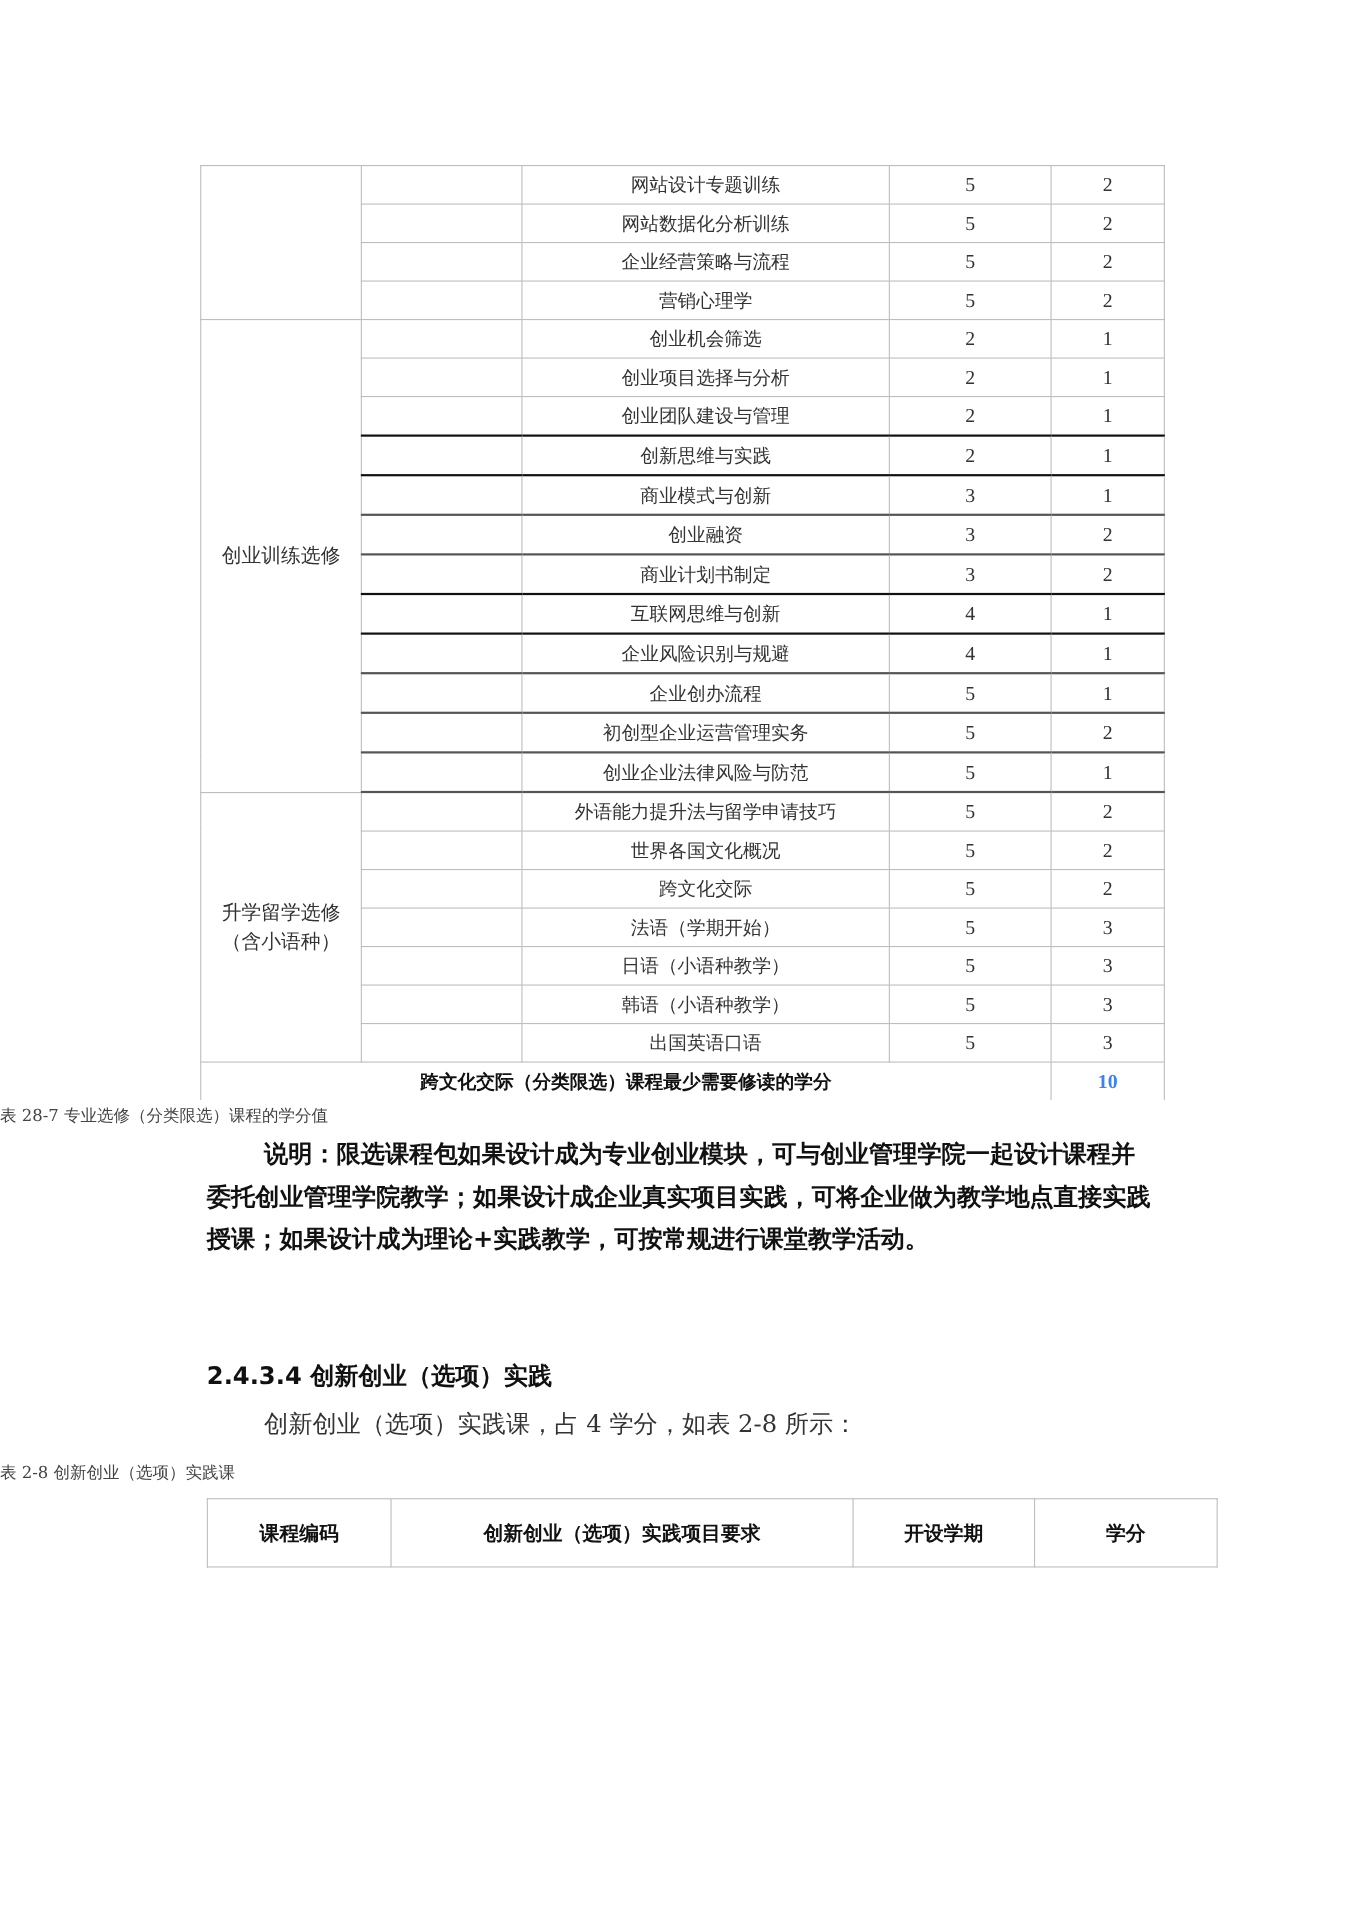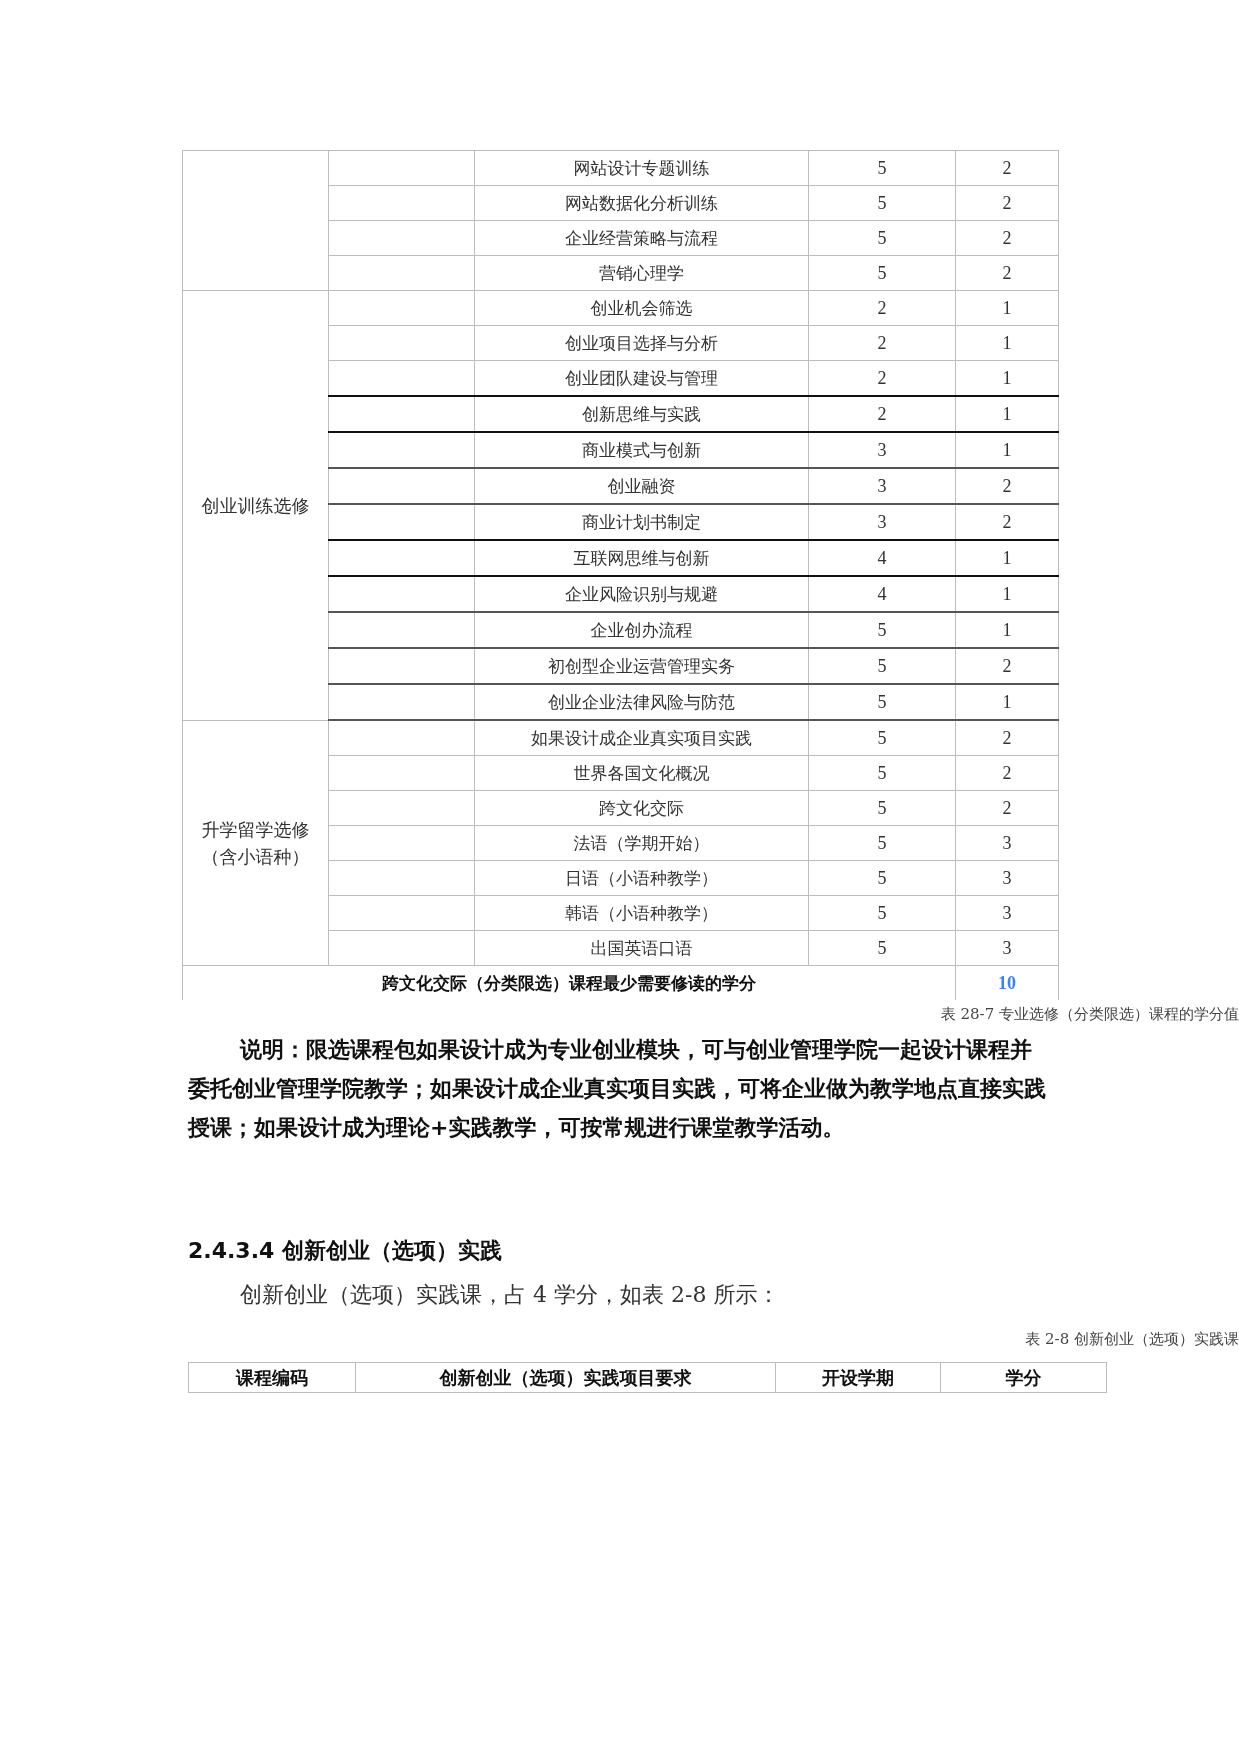--- a/index.html
+++ b/index.html
@@ -11,33 +11,33 @@
   #t1 { position:absolute; left:182px; top:150px; width:876px; }
   #t1 td { border:1px solid #bdbdbd; height:34px; padding:0; text-align:center;
            vertical-align:middle; font-size:17px; color:#333; }
   #t1 td.num { font-family:"Liberation Serif","DejaVu Serif",serif; font-size:18px; }
   #t1 td.grp { font-size:18px; line-height:27px;margin-top:32px; }
   #t1 tr.dark td.c3, #t1 tr.dark td.c2, #t1 tr.dark td.c4, #t1 tr.dark td.c5 { border-top:2px solid #555; }
   #t1 tr.black td.c3, #t1 tr.black td.c2, #t1 tr.black td.c4, #t1 tr.black td.c5 { border-top:2px solid #111; }
   #t1 td.total-label { font-family:"DejaVu Sans","Liberation Sans",sans-serif; font-weight:bold; font-size:17px; color:#111; border-bottom:none; }
   #t1 td.total-val { font-family:"Liberation Serif",serif; font-weight:bold; font-size:18px; color:#3b82f6; border-bottom:none; }
 
-  .caption { position:absolute; left:0; width:1239px; text-align:right; font-size:15px; color:#444; }
+  .caption { position:absolute; left:0; width:1239px; text-align:left; font-size:15px; color:#444; }
 
   .note { position:absolute; left:188px; width:860px; font-family:"DejaVu Sans","Liberation Sans",sans-serif;
           font-weight:bold; font-size:22px; line-height:39px; color:#111; }
   .note p { margin:0; text-indent:52px; }
 
   .heading { position:absolute; left:188px; top:1236px; font-family:"DejaVu Sans","Liberation Sans",sans-serif;
              font-weight:bold; font-size:22px; color:#111; }
   .intro { position:absolute; left:240px; top:1280px; font-size:22px; color:#333; }
 
   
   #t2 { position:absolute; left:188px; top:1362px; width:918px; }
-  #t2 td, #t2 th { border:1px solid #bdbdbd; padding:0 6px; text-align:center; vertical-align:middle; }
+  #t2 td, #t2 th { border:1px solid #bdbdbd; padding:16px 6px; text-align:center; vertical-align:middle; }
   #t2 th { height:29px; font-family:"DejaVu Sans","Liberation Sans",sans-serif; font-weight:bold; font-size:18px; color:#111; }
   #t2 td.req { font-size:18px; line-height:25px; color:#333; padding:2px 8px; }
   #t2 td.sem { font-size:18px; line-height:25px; color:#333; }
   #t2 td.credit { font-family:"Liberation Serif",serif; font-size:19px; color:#333; }
   #t2 td.total-label { font-family:"DejaVu Sans","Liberation Sans",sans-serif; font-weight:bold; font-size:18px; color:#111; height:27px; }
   #t2 td.total-val { font-family:"Liberation Serif",serif; font-weight:bold; font-size:19px; color:#111; }
 </style>
 </head>
 <body>
 
@@ -147,21 +147,21 @@
         <td class="c3">创业企业法律风险与防范</td>
         <td class="c4 num">5</td>
         <td class="c5 num">1</td>
       </tr>
       <tr class="dark">
         <td rowspan="7" class="grp">
           <div>升学留学选修</div>
           <div>（含小语种）</div>
         </td>
         <td class="c2"></td>
-        <td class="c3">如果设计成企业真实项目实践</td>
+        <td class="c3">外语能力提升法与留学申请技巧</td>
         <td class="c4 num">5</td>
         <td class="c5 num">2</td>
       </tr>
       <tr>
         <td class="c2"></td>
         <td class="c3">世界各国文化概况</td>
         <td class="c4 num">5</td>
         <td class="c5 num">2</td>
       </tr>
       <tr>

